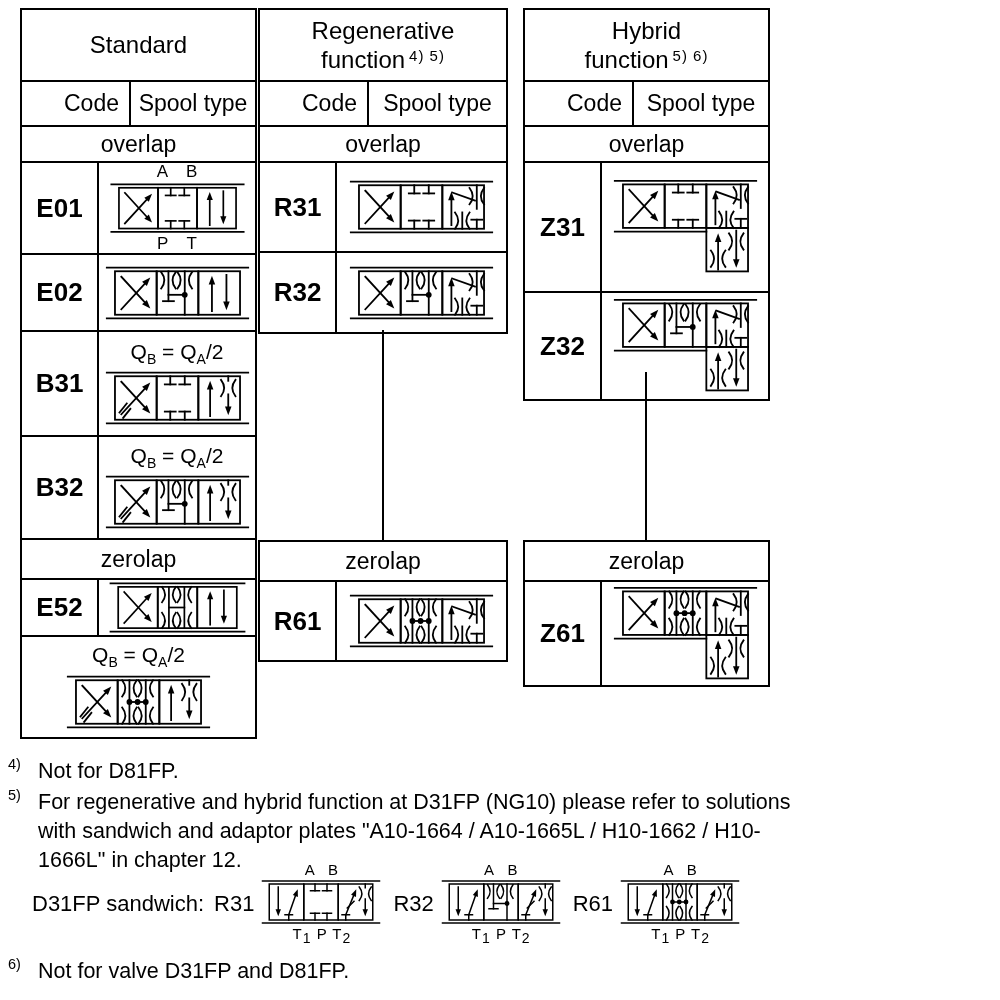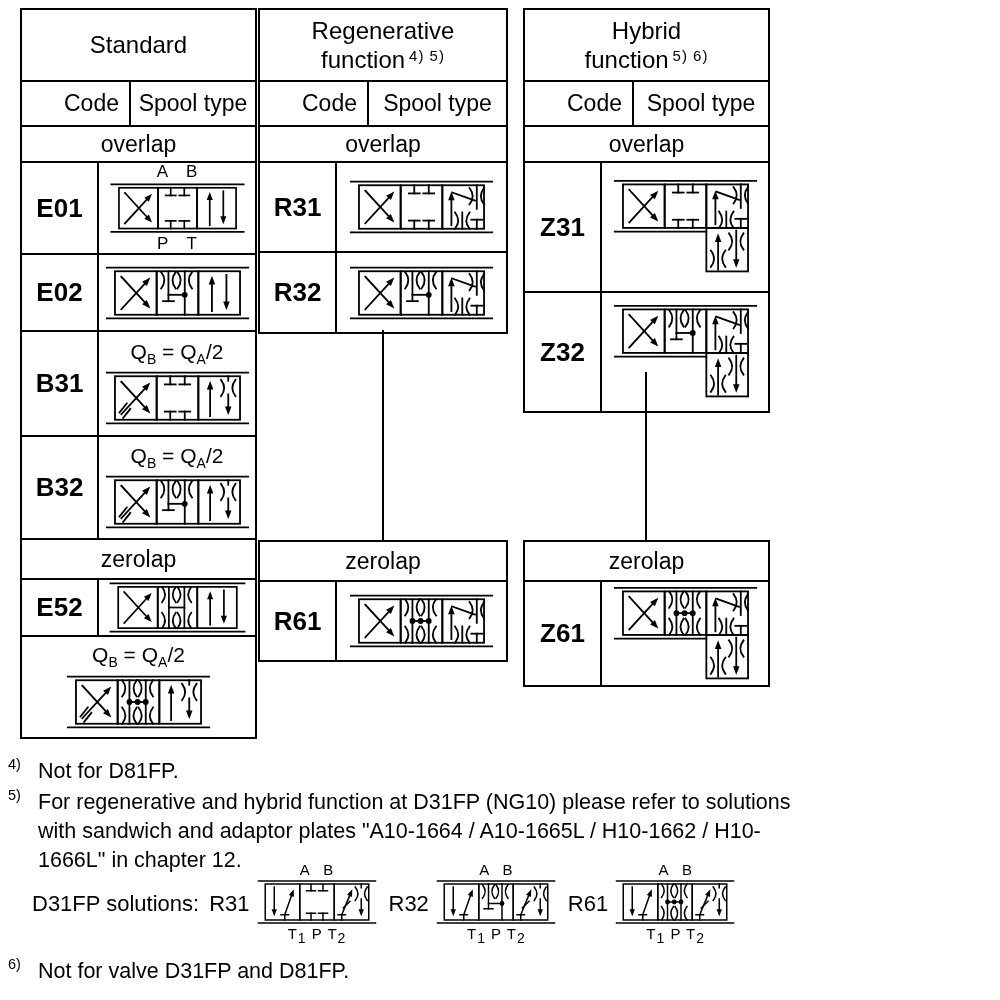--- a/index.html
+++ b/index.html
@@ -483,21 +483,21 @@
             <path d="M 5 25 Q 12 34 5 43" stroke="#000" stroke-width="2" fill="none" stroke-linecap="square"></path>
             <path d="M 21 25 Q 14 34 21 43" stroke="#000" stroke-width="2" fill="none" stroke-linecap="square"></path>
             <line x1="33" y1="3" x2="33" y2="34.5" stroke="#000" stroke-width="2" fill="none" stroke-linecap="square"></line>
             <polygon points="33,44 29.4,34.5 36.6,34.5" fill="#000"></polygon>
             <path d="M 25 6 Q 32 15 25 24" stroke="#000" stroke-width="2" fill="none" stroke-linecap="square"></path>
             <path d="M 41 6 Q 34 15 41 24" stroke="#000" stroke-width="2" fill="none" stroke-linecap="square"></path>
           </g>
         </svg>
       </div>
     </div>
-    <div class="vrow last" style="height:118px">
+    <div class="vrow last" style="height:106px">
       <div class="cellcode">Z32</div>
       <div class="cellsym">
         <svg viewBox="-11 0 160 110" width="145" height="100">
           <line x1="-9" y1="4" x2="147" y2="4" stroke="#000" stroke-width="2" fill="none" stroke-linecap="square"></line>
           <line x1="-9" y1="60" x2="92" y2="60" stroke="#000" stroke-width="2" fill="none" stroke-linecap="square"></line>
           <g transform="translate(0,8)">
             <rect width="46" height="48" stroke="#000" stroke-width="2" fill="none" stroke-linecap="square"></rect>
             <line x1="7" y1="42" x2="32.58969260432311" y2="14.011273714021597" stroke="#000" stroke-width="2" fill="none" stroke-linecap="square"></line>
             <polygon points="39,7 35.2,16.4 29.9,11.6" fill="#000"></polygon>
             <line x1="7" y1="6" x2="32.58969260432311" y2="33.9887262859784" stroke="#000" stroke-width="2" fill="none" stroke-linecap="square"></line>
@@ -614,21 +614,21 @@
 <div class="fn" style="top:788px;">
   <span class="fnm">5)</span>
   <span>
     <div class="fnt">For regenerative and hybrid function at D31FP (NG10) please refer to solutions</div>
     <div class="fnt">with sandwich and adaptor plates "A10-1664 / A10-1665L / H10-1662 / H10-</div>
     <div class="fnt">1666L" in chapter 12.</div>
   </span>
 </div>
 
 <div class="d31" style="left:32px;top:862px;">
-  <span class="lbl">D31FP solutions:</span>
+  <span class="lbl">D31FP sandwich:</span>
   <span class="gen" style="display:flex;align-items:center;">
       <span class="item">
         <span class="code">R31</span>
         <span class="symcol">
           <span class="plbl">A B</span>
           <svg viewBox="-11 0 160 64" width="120" height="48">
             <line x1="-9" y1="4" x2="147" y2="4" stroke="#000" stroke-width="2" fill="none" stroke-linecap="square"></line>
             <line x1="-9" y1="60" x2="147" y2="60" stroke="#000" stroke-width="2" fill="none" stroke-linecap="square"></line>
             <g transform="translate(0,8)">
               <rect width="46" height="48" stroke="#000" stroke-width="2" fill="none" stroke-linecap="square"></rect>

